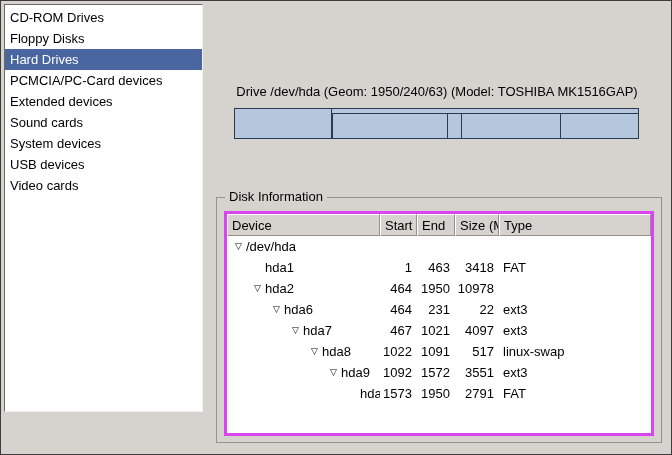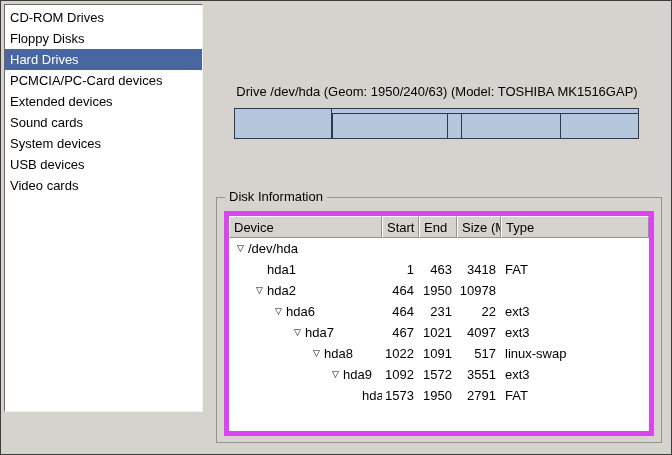--- a/index.html
+++ b/index.html
@@ -50,21 +50,21 @@
     position:absolute;left:215px;top:196px;width:446px;height:246px;
     box-sizing:border-box;border:1px solid #97938a;
   }
   .frame-title{
     position:absolute;left:8px;top:-9px;background:var(--window-bg);
     padding:0 4px;white-space:nowrap;
   }
 
   .disk-table{
     position:absolute;left:7px;top:13px;width:430px;height:225px;
-    box-sizing:border-box;background:#fff;border:5px solid #d946ef;
+    box-sizing:border-box;background:#fff;border:3px solid #d946ef;
     display:flex;flex-direction:column;overflow:hidden;
   }
   .table-header{display:flex;height:22px;flex:none;}
   .hcell{
     box-sizing:border-box;background:var(--window-bg);
     border-top:1px solid #fff;border-left:1px solid #fff;
     border-right:1px solid #96928a;border-bottom:1px solid #96928a;
     padding:3px 4px 0 4px;white-space:nowrap;overflow:hidden;cursor:default;
   }
   .table-body{flex:1;overflow:hidden;background:#fff;}

